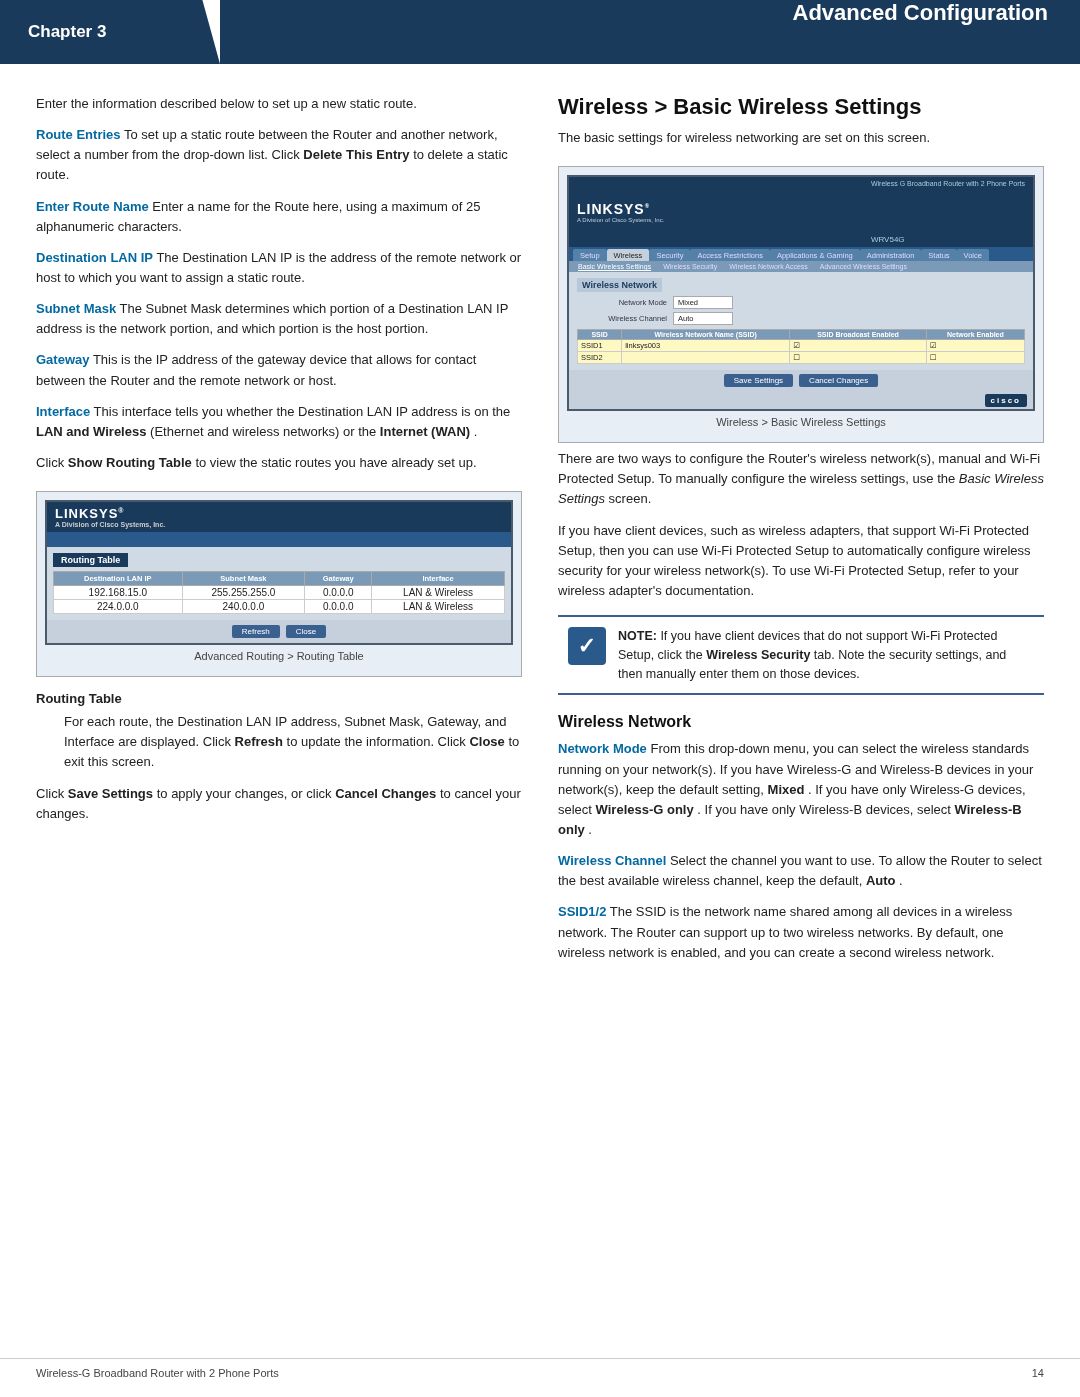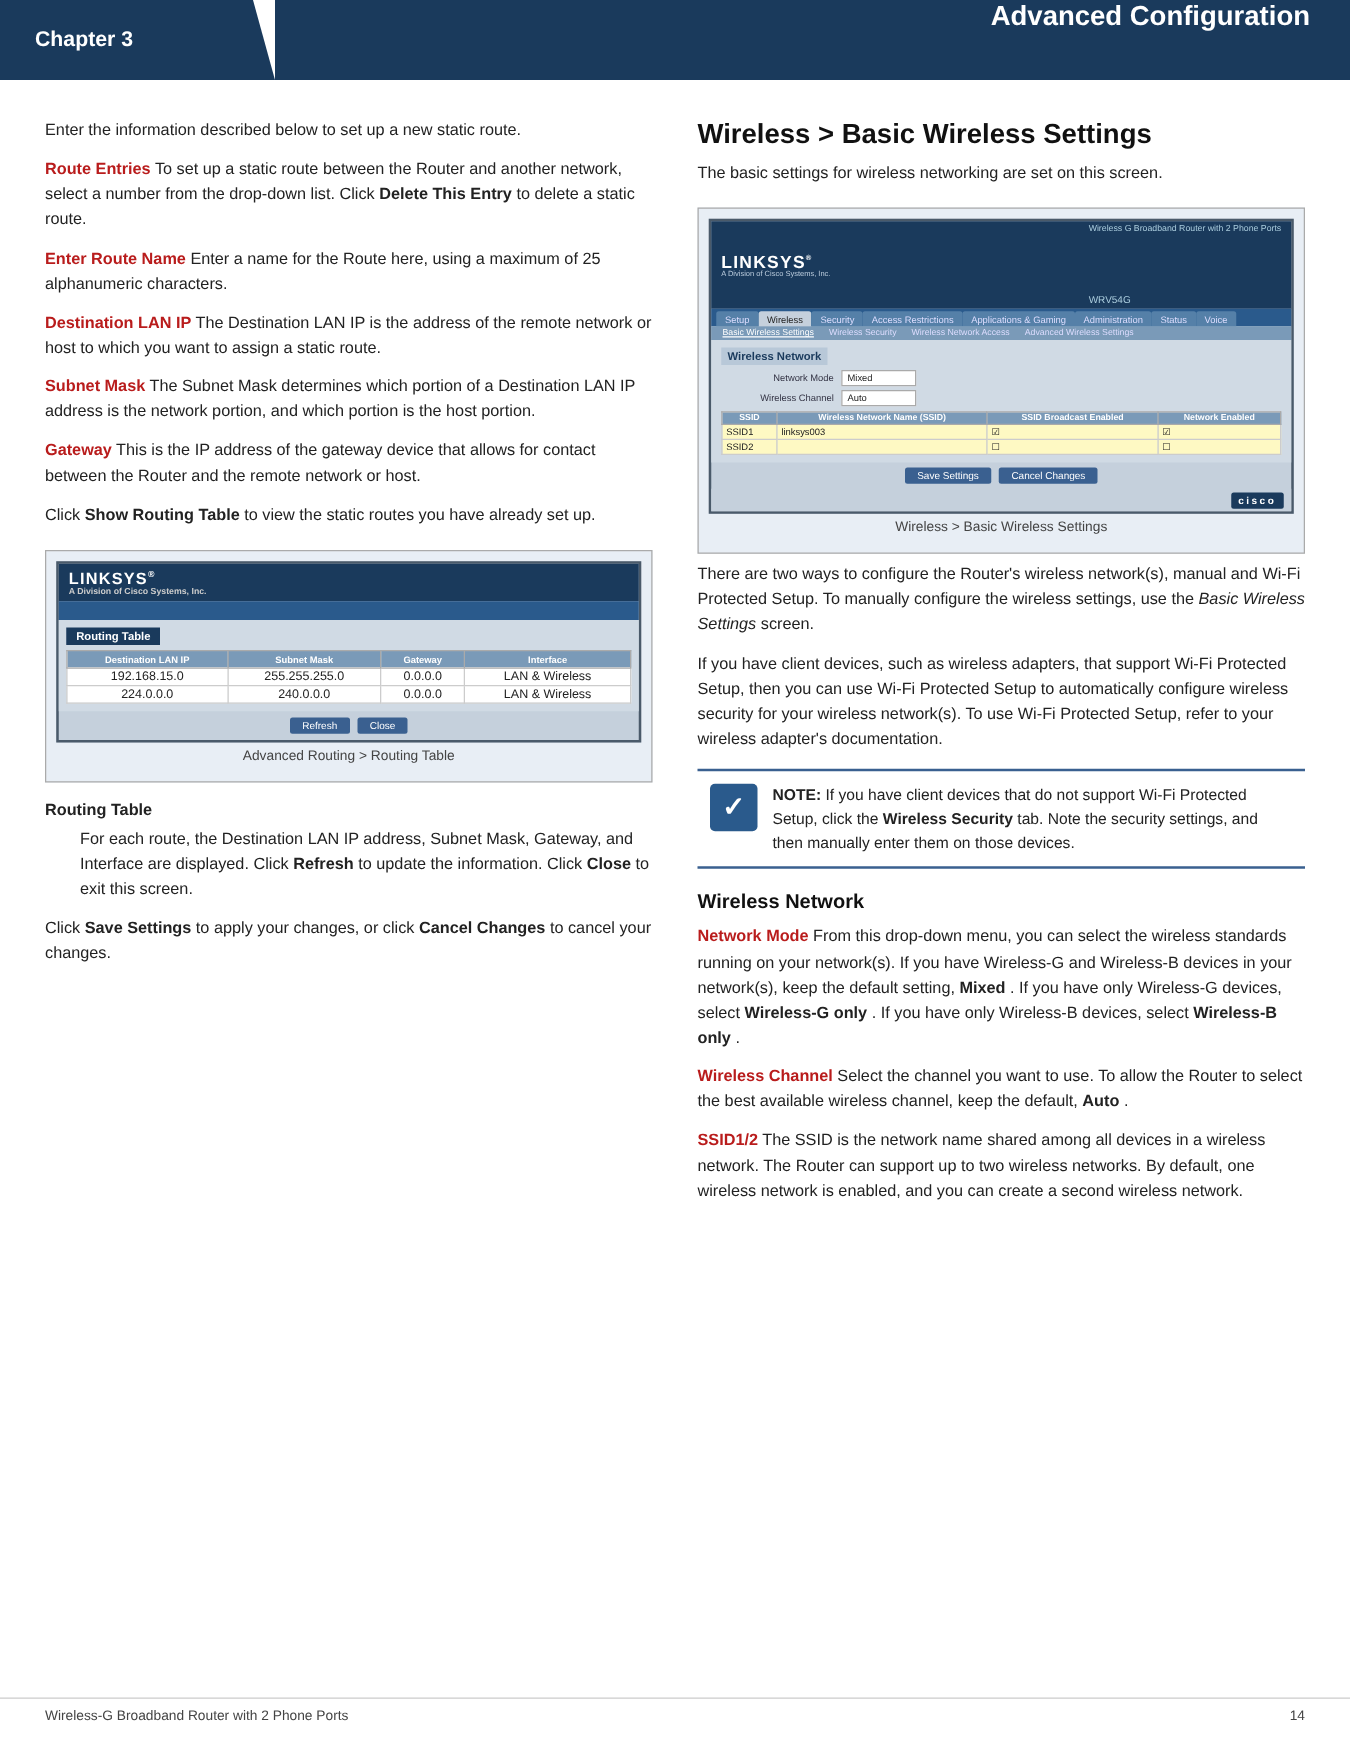--- a/index.html
+++ b/index.html
@@ -62,21 +62,21 @@
       flex: 1;
       max-width: 490px;
     }
 
     p {
       margin-bottom: 11px;
       line-height: 1.55;
     }
 
     .term-blue {
-      color: #b91c1c;
+      color: #0369a1;
       font-weight: bold;
     }
 
     .bold { font-weight: bold; }
     .italic { font-style: italic; }
 
     
     .screenshot-box {
       border: 1px solid #aaa;
       background: #e8eef5;
@@ -436,20 +436,28 @@
     <p>
       <span class="term-blue">Subnet Mask</span>
       <span>  The Subnet Mask determines which portion of a Destination LAN IP address is the network portion, and which portion is the host portion.</span>
     </p>
 
     <p>
       <span class="term-blue">Gateway</span>
       <span>  This is the IP address of the gateway device that allows for contact between the Router and the remote network or host.</span>
     </p>
 
+    <p>
+      <span class="term-blue">Interface</span>
+      <span>  This interface tells you whether the Destination LAN IP address is on the </span>
+      <span class="bold">LAN and Wireless</span>
+      <span> (Ethernet and wireless networks) or the </span>
+      <span class="bold">Internet (WAN)</span>
+      <span>.</span>
+    </p>
 
     <p>
       <span>Click </span>
       <span class="bold">Show Routing Table</span>
       <span> to view the static routes you have already set up.</span>
     </p>
 
     <div class="screenshot-box">
       <div class="rt-screenshot">
 

